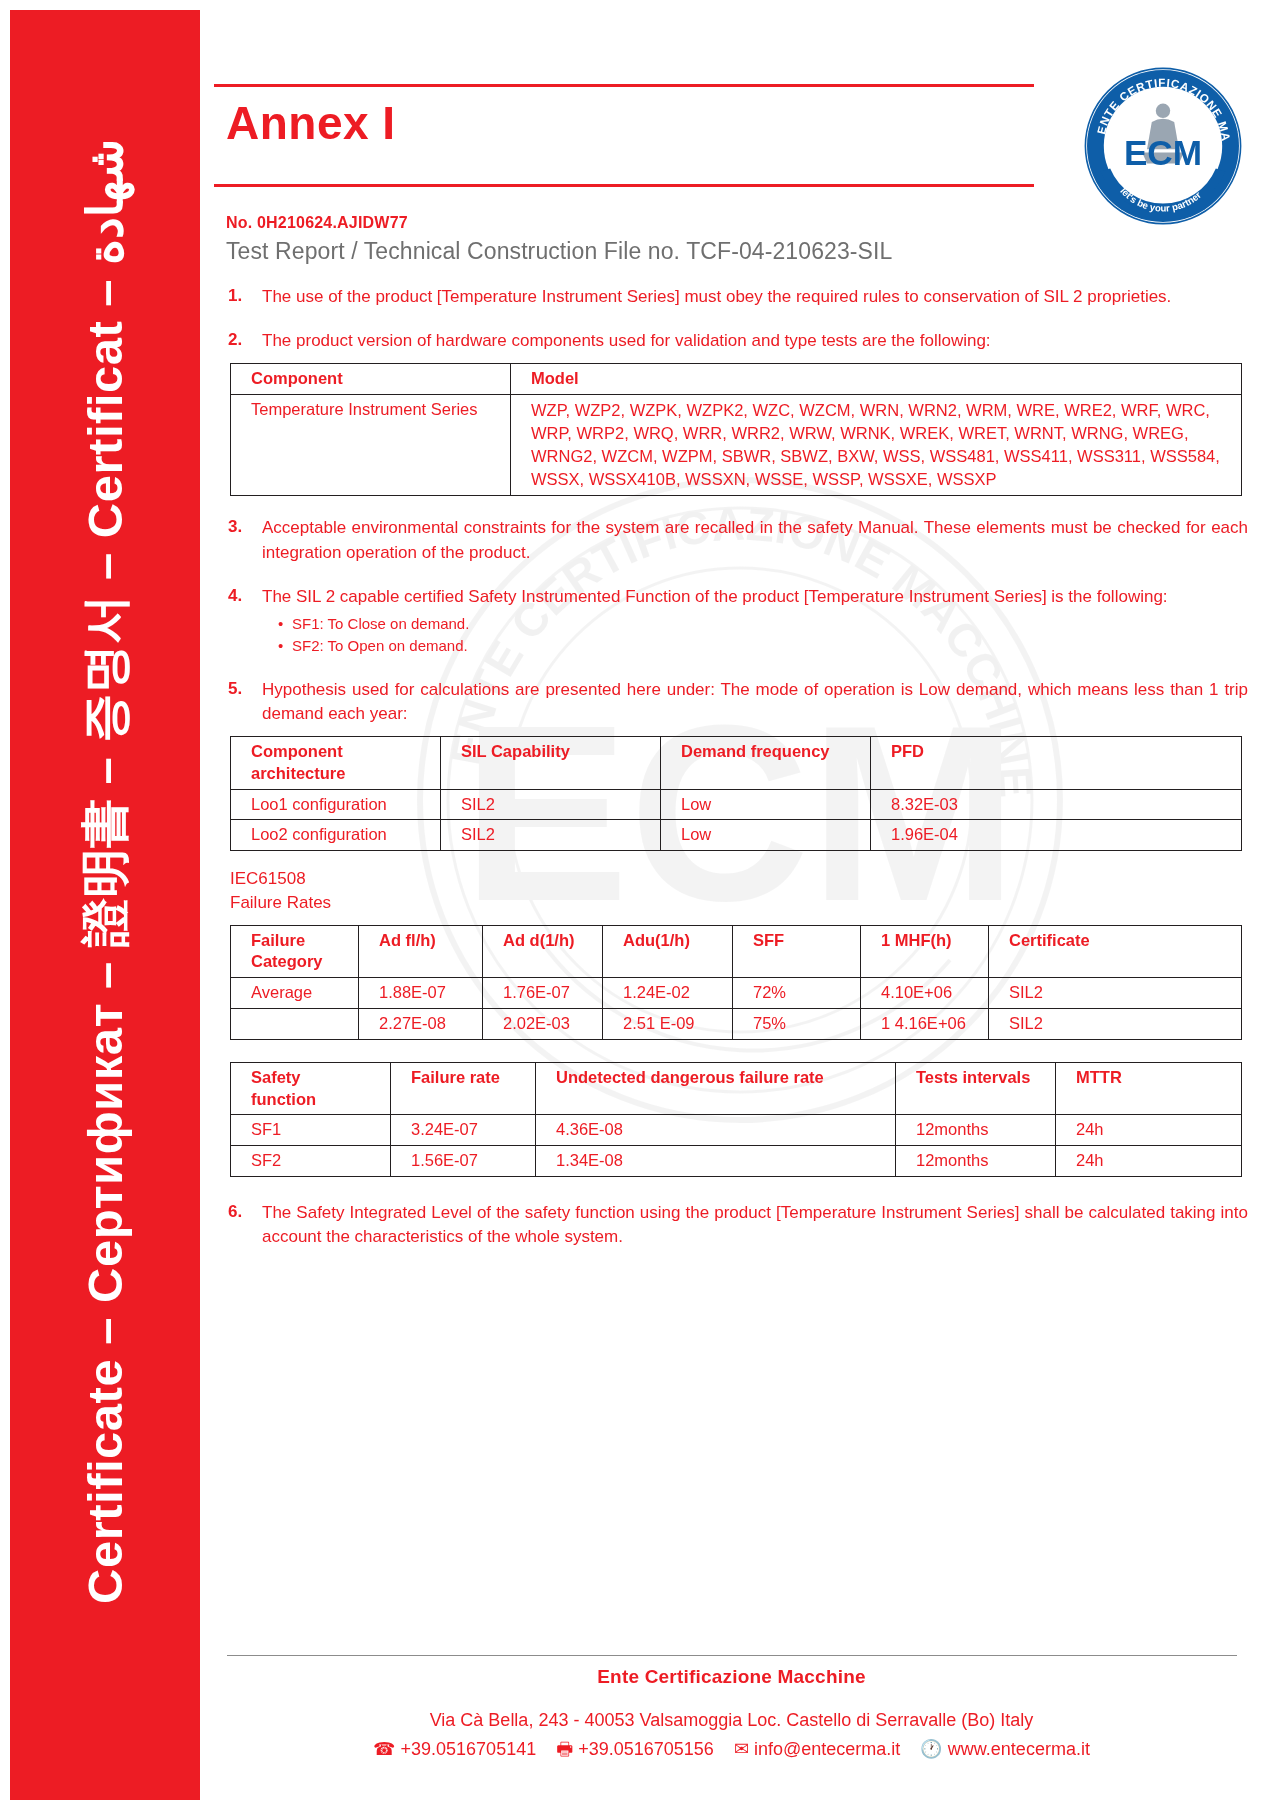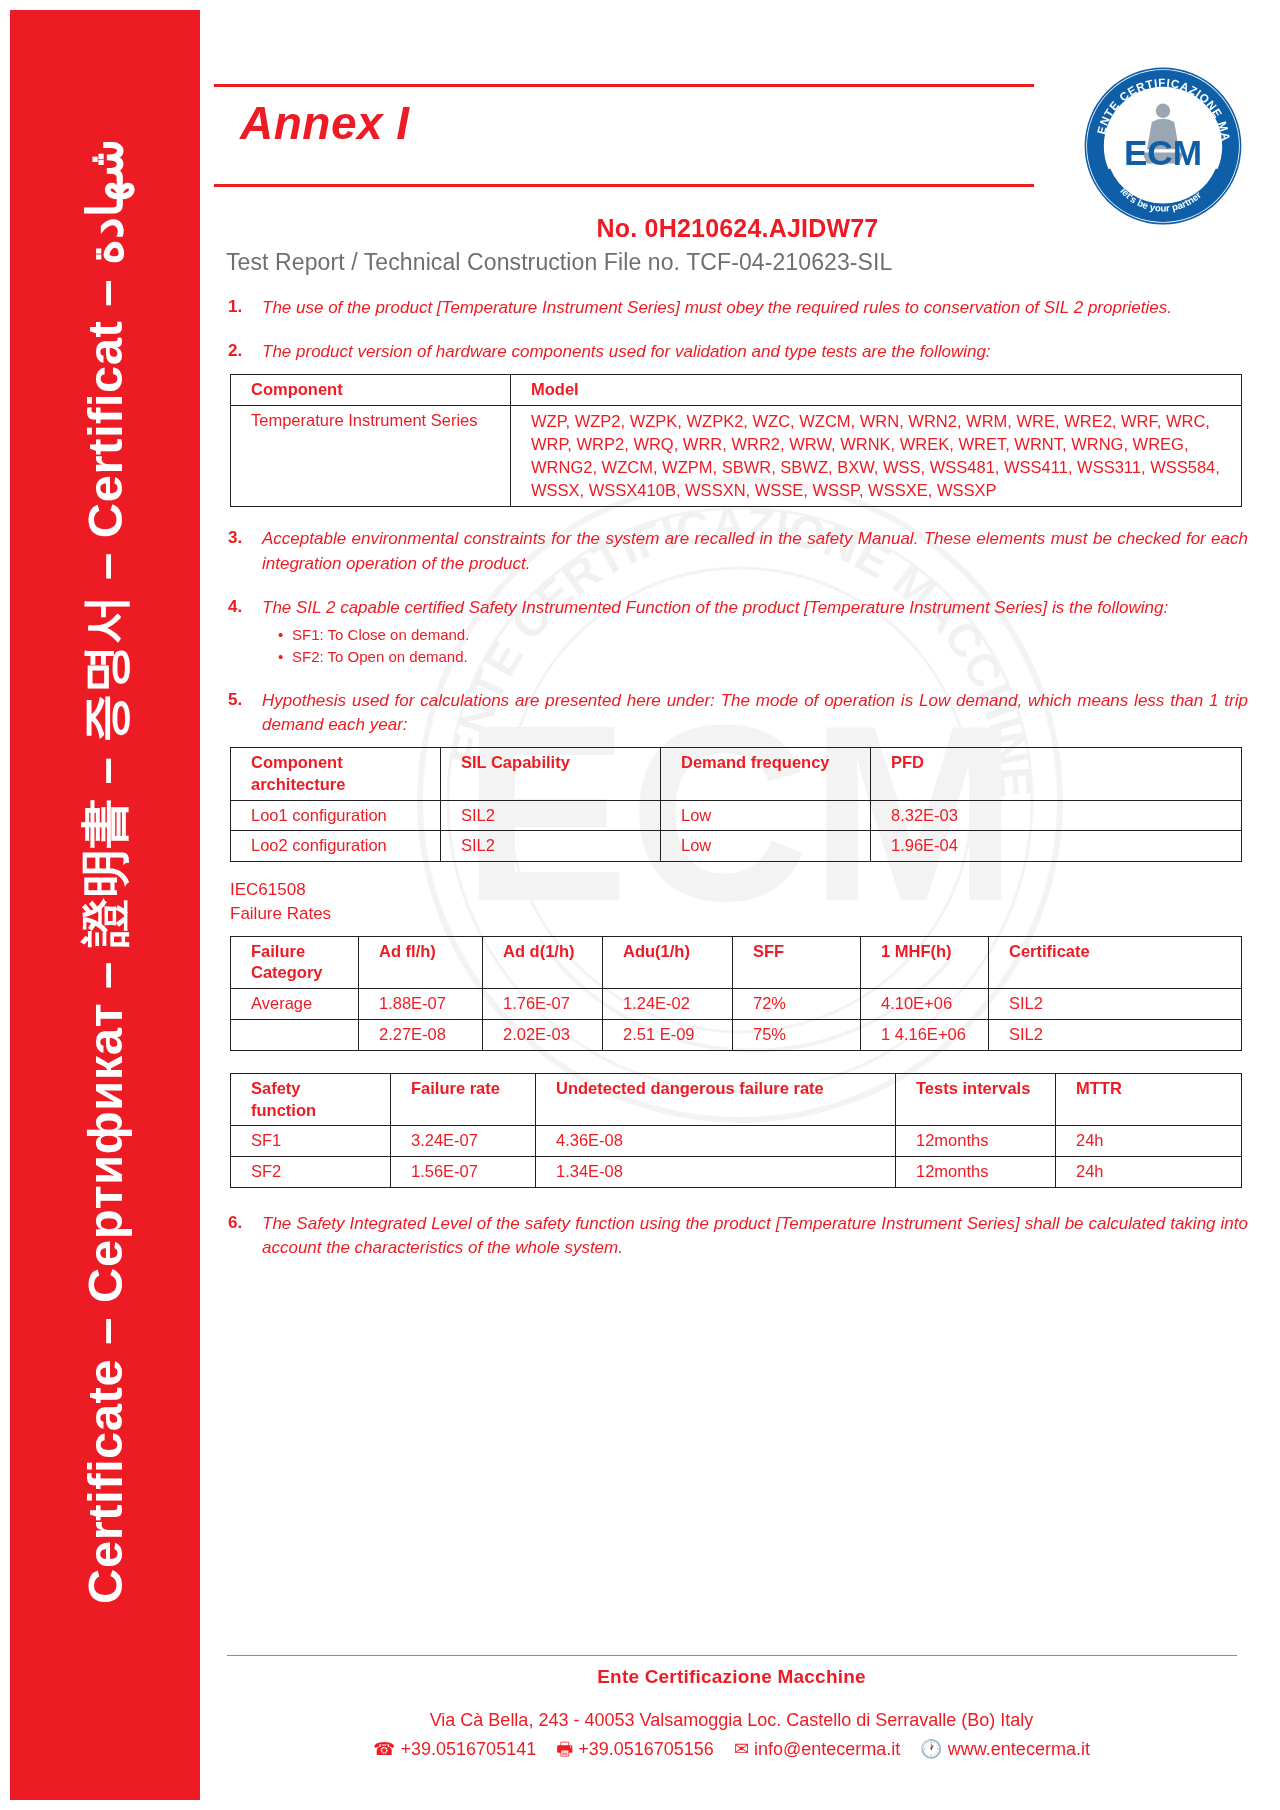--- a/index.html
+++ b/index.html
@@ -85,47 +85,45 @@
   .rule-bottom {
     position: absolute;
     left: 0;
     top: 124px;
     width: 820px;
     height: 3px;
     background: #ed1c24;
   }
   .annex-title {
     position: absolute;
-    left: 26px;
+    left: 12px;
     top: 40px;
     font-size: 46px;
     font-weight: bold;
     color: #ed1c24;
     letter-spacing: 0.5px;
     line-height: 1;
-    font-style: italic;
   }
 
   
   .logo {
     position: absolute;
     right: 6px;
     top: 6px;
     width: 160px;
     height: 160px;
   }
 
   .doc-no {
     margin-top: 14px;
     margin-left: 12px;
-    font-size: 25px;
+    font-size: 16px;
     font-weight: bold;
     color: #ed1c24;
     letter-spacing: 0.2px;
-    text-align: center;
   }
   .doc-sub {
     margin-top: 6px;
     margin-left: 12px;
     font-size: 23px;
     color: #6f6f6f;
     letter-spacing: 0.1px;
   }
 
   
@@ -141,21 +139,20 @@
     font-size: 17px;
     font-weight: bold;
     color: #ed1c24;
     padding-top: 1px;
   }
   .item-body {
     flex: 1;
     font-size: 17px;
     color: #ed1c24;
     line-height: 1.42;
-    font-style: italic;
   }
   .item-body.justify { text-align: justify; }
 
   .sublist {
     margin: 4px 0 0 16px;
     padding: 0;
     list-style: none;
   }
   .sublist li {
     font-size: 15px;

